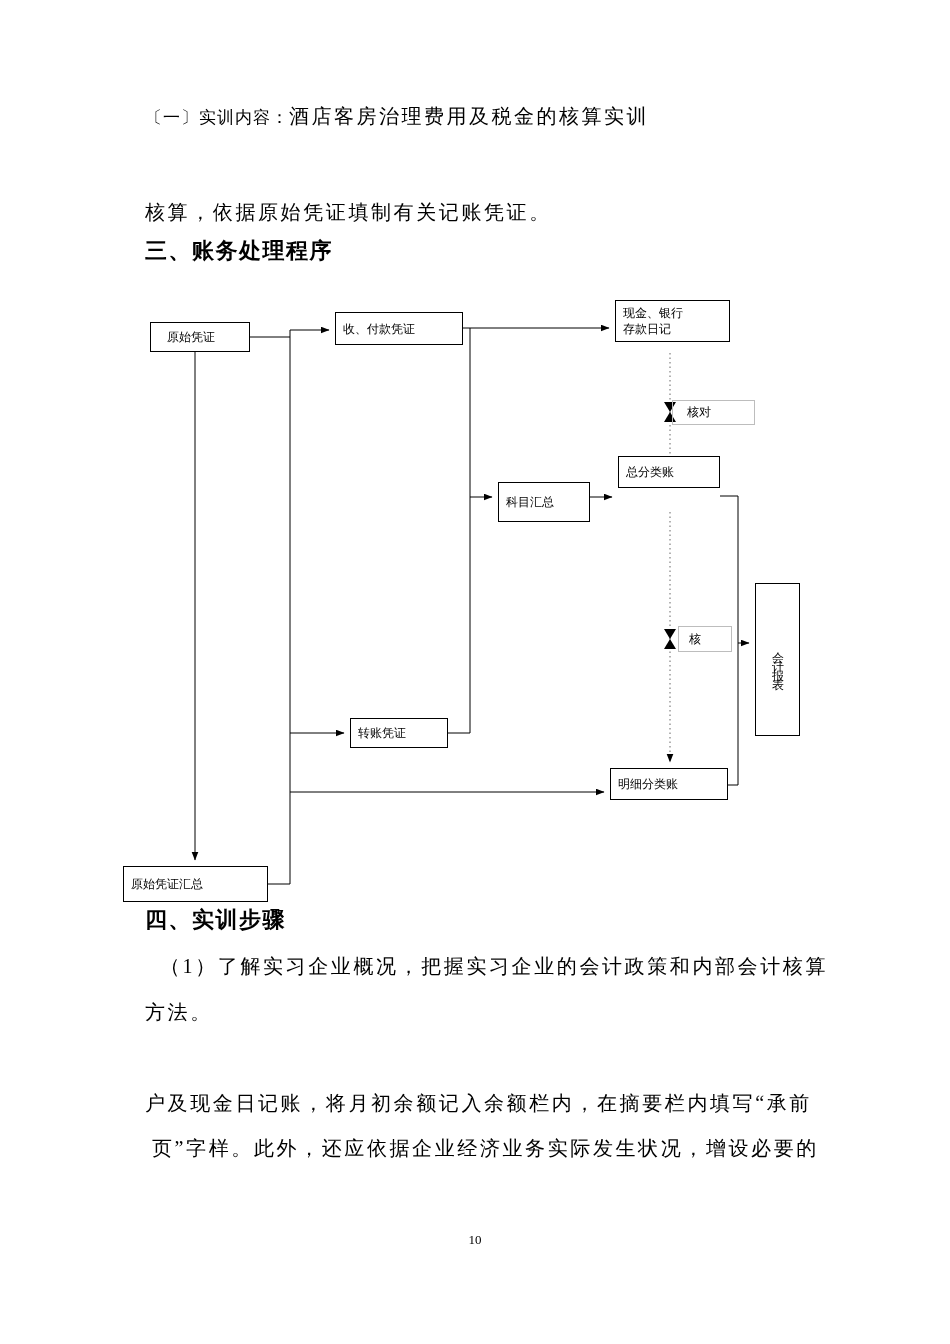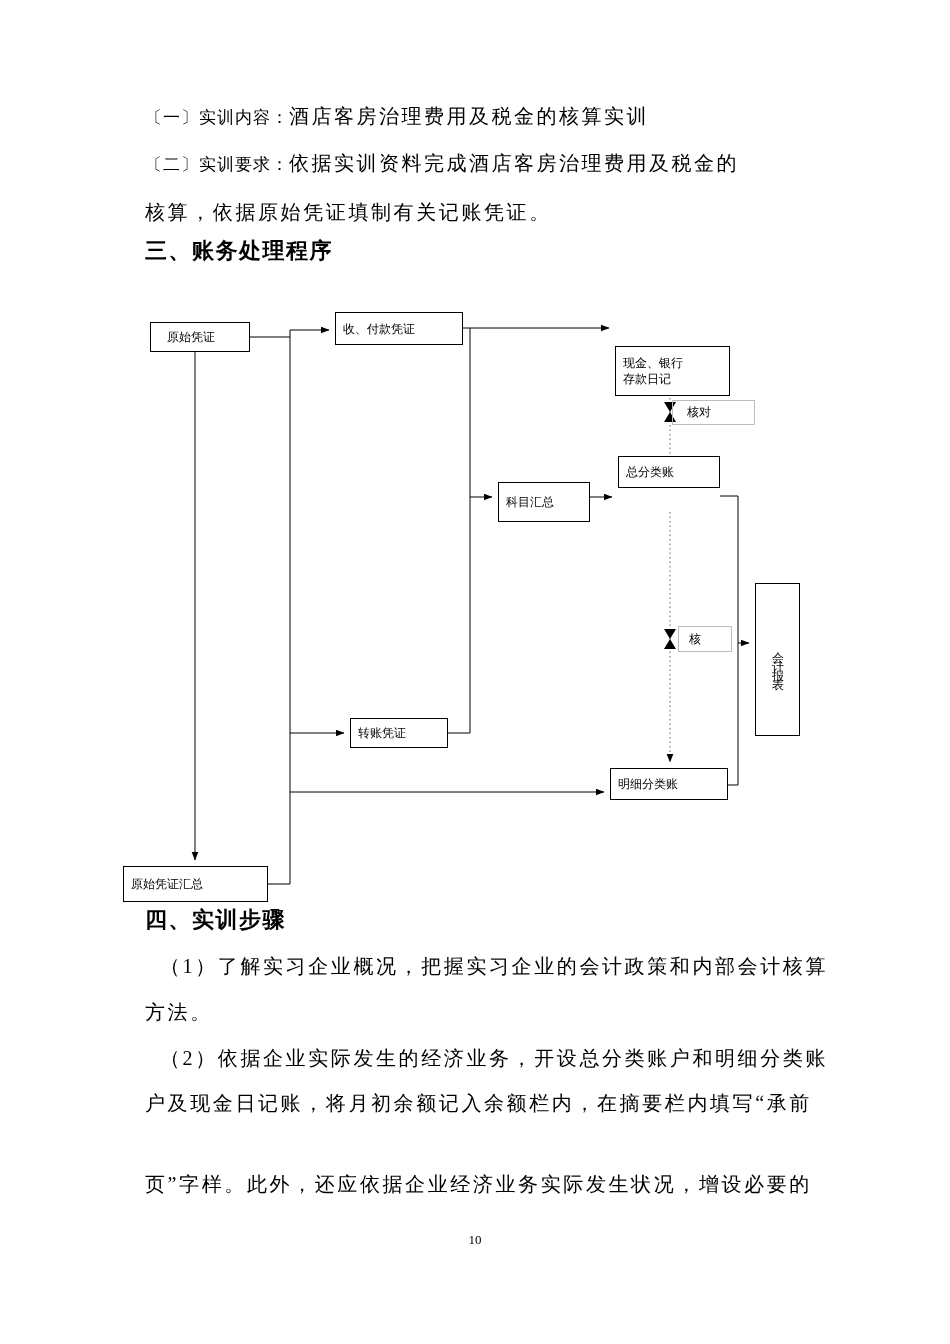--- a/index.html
+++ b/index.html
@@ -73,23 +73,20 @@
 </style>
 </head>
 <body>
 
 <div class="page">
 
   <div class="abs intro-line" style="left:145px; top:103px;">
     <span class="intro-label">〔一〕实训内容：</span><span class="intro-text">酒店客房治理费用及税金的核算实训</span>
   </div>
 
-  <div class="abs intro-line" style="left:145px; top:150px;">
-    <span class="intro-label">〔二〕实训要求：</span><span class="intro-text">依据实训资料完成酒店客房治理费用及税金的</span>
-  </div>
 
   <div class="abs heading" style="left:145px; top:236px;">三、账务处理程序</div>
 
   <div class="abs body-line" style="left:145px; top:199px;">核算，依据原始凭证填制有关记账凭证。</div>
 
   <svg class="connectors" viewBox="0 0 950 1344">
     <defs>
       <marker id="arrow" markerWidth="10" markerHeight="8" refX="8.5" refY="3.5" orient="auto" markerUnits="userSpaceOnUse">
         <path d="M0,0 L9,3.5 L0,7 Z" fill="#000"></path>
       </marker>
@@ -125,21 +122,21 @@
   </svg>
 
   <div class="node" style="left:150px; top:322px; width:100px; height:30px;padding-left:16px;">
     <span>原始凭证</span>
   </div>
 
   <div class="node" style="left:335px; top:312px; width:128px; height:33px;">
     <span>收、付款凭证</span>
   </div>
 
-  <div class="node" style="left:615px; top:300px; width:115px; height:50px;margin-top:46px;">
+  <div class="node" style="left:615px; top:300px; width:115px; height:42px;">
     <span>现金、银行</span>
     <span>存款日记</span>
   </div>
 
   <div class="check-box" style="left:672px; top:400px; width:83px; height:25px;">
     <span>核对</span>
   </div>
 
   <div class="node" style="left:498px; top:482px; width:92px; height:40px;">
     <span>科目汇总</span>
@@ -166,19 +163,18 @@
   </div>
 
   <div class="node" style="left:123px; top:866px; width:145px; height:36px;">
     <span>原始凭证汇总</span>
   </div>
 
   <div class="abs heading" style="left:145px; top:905px;">四、实训步骤</div>
 
   <div class="abs body-line" style="left:160px; top:953px;">（1）了解实习企业概况，把握实习企业的会计政策和内部会计核算</div>
   <div class="abs body-line" style="left:145px; top:999px;">方法。</div>
-  <div class="abs body-line" style="left:160px; top:1045px;">（2）依据企业实际发生的经济业务，开设总分类账户和明细分类账</div>
   <div class="abs body-line" style="left:145px; top:1090px;">户及现金日记账，将月初余额记入余额栏内，在摘要栏内填写“承前</div>
-  <div class="abs body-line" style="left:145px; top:1135px;margin-top:36px;">页”字样。此外，还应依据企业经济业务实际发生状况，增设必要的</div>
+  <div class="abs body-line" style="left:152px; top:1135px;">页”字样。此外，还应依据企业经济业务实际发生状况，增设必要的</div>
 
   <div class="abs page-number" style="left:0px; top:1232px;">10</div>
 
 </div>
 
 </body></html>

